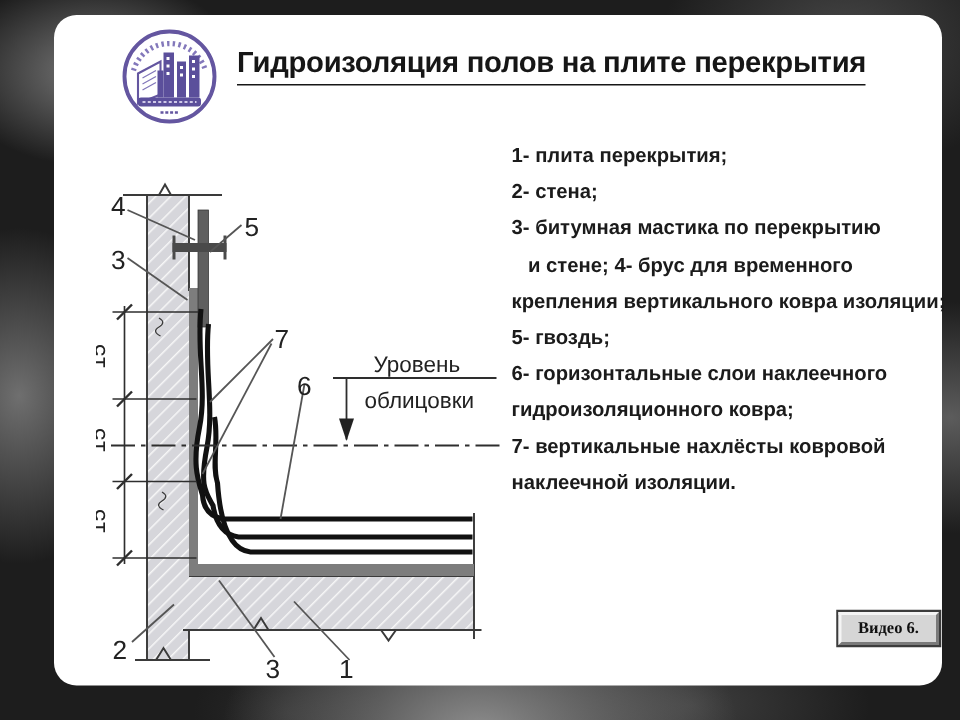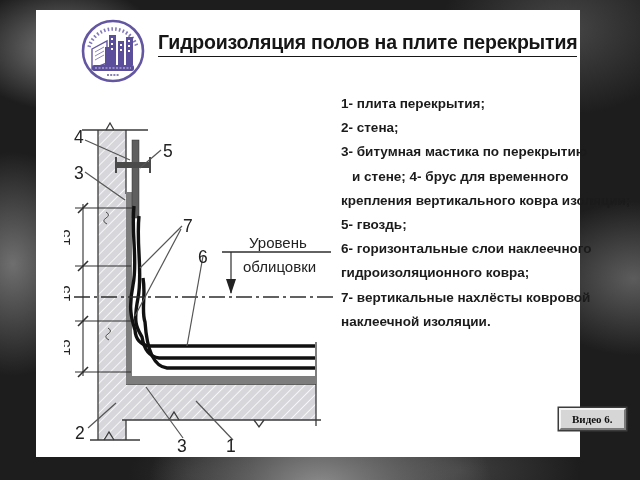--- a/index.html
+++ b/index.html
@@ -14,22 +14,22 @@
       radial-gradient(140px 90px at 10% 10%, #7a7a7a 0%, rgba(90,90,90,0) 70%),
       radial-gradient(170px 120px at 88% 6%, #474747 0%, rgba(70,70,70,0) 72%),
       radial-gradient(230px 150px at 50% 102%, #8f8f8f 0%, rgba(100,100,100,0) 75%),
       radial-gradient(120px 160px at 2% 55%, #6f6f6f 0%, rgba(90,90,90,0) 70%),
       radial-gradient(150px 110px at 99% 58%, #5c5c5c 0%, rgba(80,80,80,0) 70%),
       radial-gradient(170px 90px at 72% 98%, #3e3e3e 0%, rgba(60,60,60,0) 70%),
       radial-gradient(90px 60px at 30% 99%, #2a2a2a 0%, rgba(40,40,40,0) 70%),
       #1d1d1d;
   }
   .slide{
-    position:absolute;left:36px;top:10px;width:544px;height:447px;
-    background:#ffffff;border-radius:0;
+    position:absolute;left:36px;top:10px;width:592px;height:447px;
+    background:#ffffff;border-radius:15px;
   }
   .logo{position:absolute;left:45px;top:9px;width:64px;height:64px;}
   .title{
     position:absolute;left:122px;top:21px;
     font-size:19.5px;font-weight:bold;color:#161616;letter-spacing:-0.2px;
     border-bottom:1.6px solid #161616;padding-bottom:2px;white-space:nowrap;
   }
   .legend{
     position:absolute;left:305px;top:82px;width:320px;
     font-size:13.5px;font-weight:bold;color:#1b1b1b;

